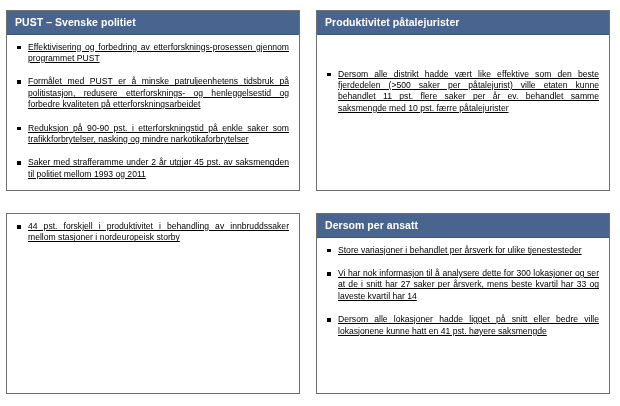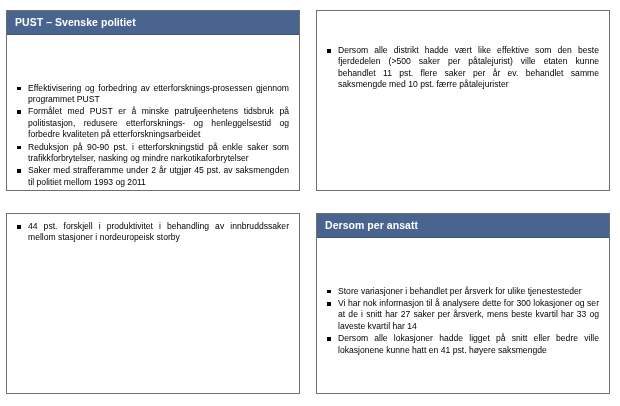--- a/index.html
+++ b/index.html
@@ -30,21 +30,20 @@
     position: absolute;
     left: 6px;
     top: 10px;
     right: 10px;
     bottom: 12px;
     background: #ffffff;
     border: 1px solid #6f6f6f;
     box-sizing: border-box;
     display: flex;
     flex-direction: column;
-    gap: 41px;
   }
   .panel-header {
     background: #4a6490;
     border-bottom: 1px solid #3d5579;
     color: #ffffff;
     font-size: 10.5px;
     font-weight: bold;
     line-height: 1;
     padding: 6px 7px 6px 8px;
     letter-spacing: 0.05px;
@@ -54,33 +53,34 @@
   }
   .panel-body {
     flex: 1 1 auto;
     padding: 7px 10px 6px 8px;
     overflow: hidden;
   }
   ul.bullets {
     list-style: none;
     margin: 0;
     padding: 0;
+    text-decoration: underline;
   }
   ul.bullets > li {
     position: relative;
     padding-left: 13px;
     margin: 0 0 0 0;
     font-size: 8.6px;
     line-height: 11.4px;
     color: #000000;
     text-align: justify;
     text-justify: inter-word;
   }
   ul.bullets > li + li {
-    margin-top: 1px;
+    margin-top: 12px;
   }
   ul.bullets > li.spaced {
     margin-top: 27px;
   }
   ul.bullets > li::before {
     content: "";
     position: absolute;
     left: 2px;
     top: 4px;
     width: 3.6px;
@@ -102,20 +102,21 @@
           <li>Formålet med PUST er å minske patruljeenhetens tidsbruk på politistasjon,  redusere etterforsknings- og henleggelsestid og forbedre kvaliteten på etterforskningsarbeidet</li>
           <li>Reduksjon på 90-90 pst. i    etterforskningstid    på enkle saker som trafikkforbrytelser, nasking og mindre narkotikaforbrytelser</li>
           <li>Saker med strafferamme under 2 år utgjør 45 pst. av saksmengden til politiet mellom 1993 og 2011</li>
         </ul>
       </div>
     </div>
   </div>
 
   <div class="cell">
     <div class="panel">
+      <div class="panel-header">Produktivitet påtalejurister</div>
       <div class="panel-body">
         <ul class="bullets">
           <li class="spaced">Dersom alle distrikt hadde vært like effektive som den beste fjerdedelen (&gt;500 saker per påtalejurist) ville etaten kunne behandlet 11 pst. flere saker per år ev. behandlet samme saksmengde med 10 pst. færre påtalejurister</li>
         </ul>
       </div>
     </div>
   </div>
 
   <div class="cell">
     <div class="panel">

